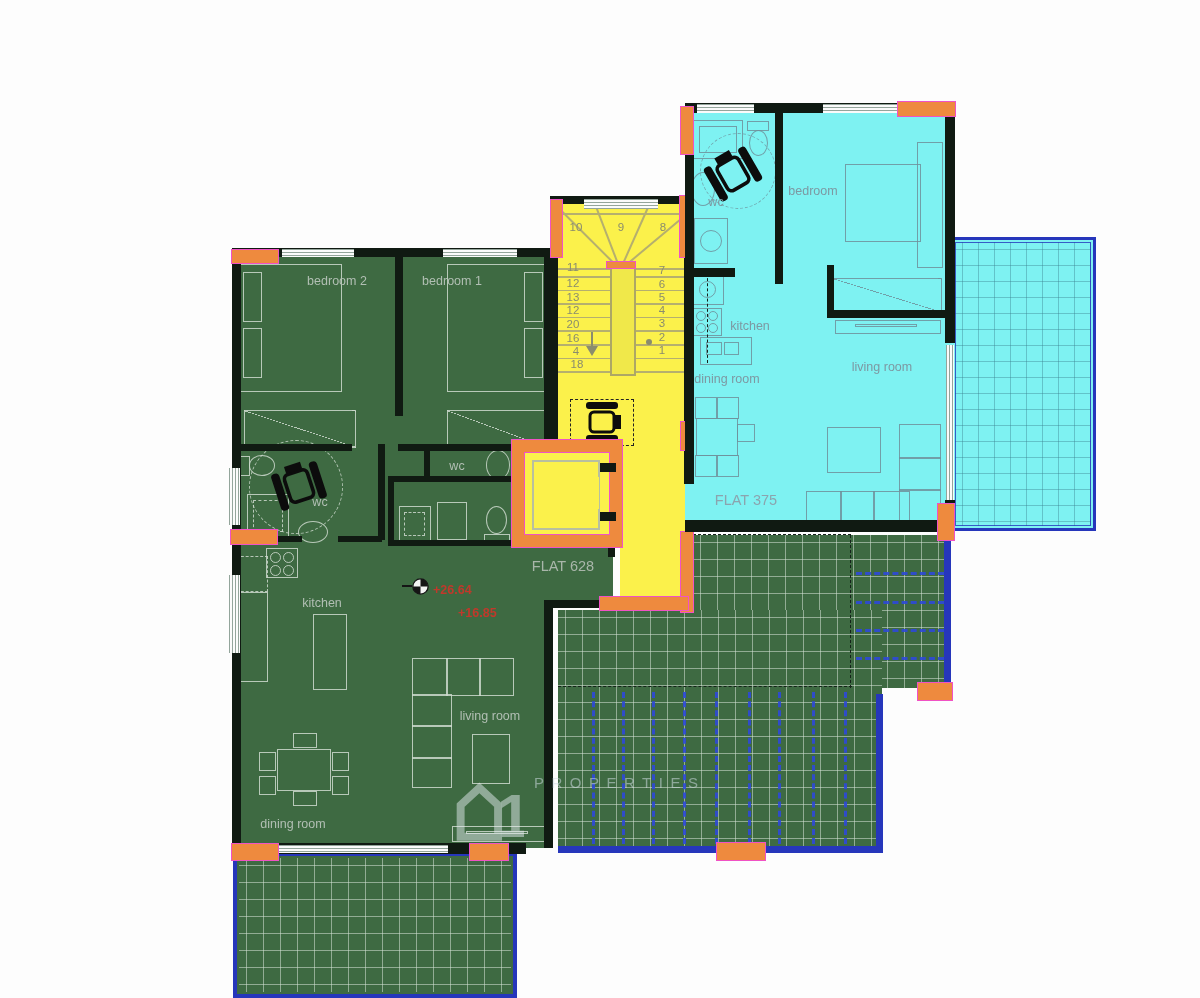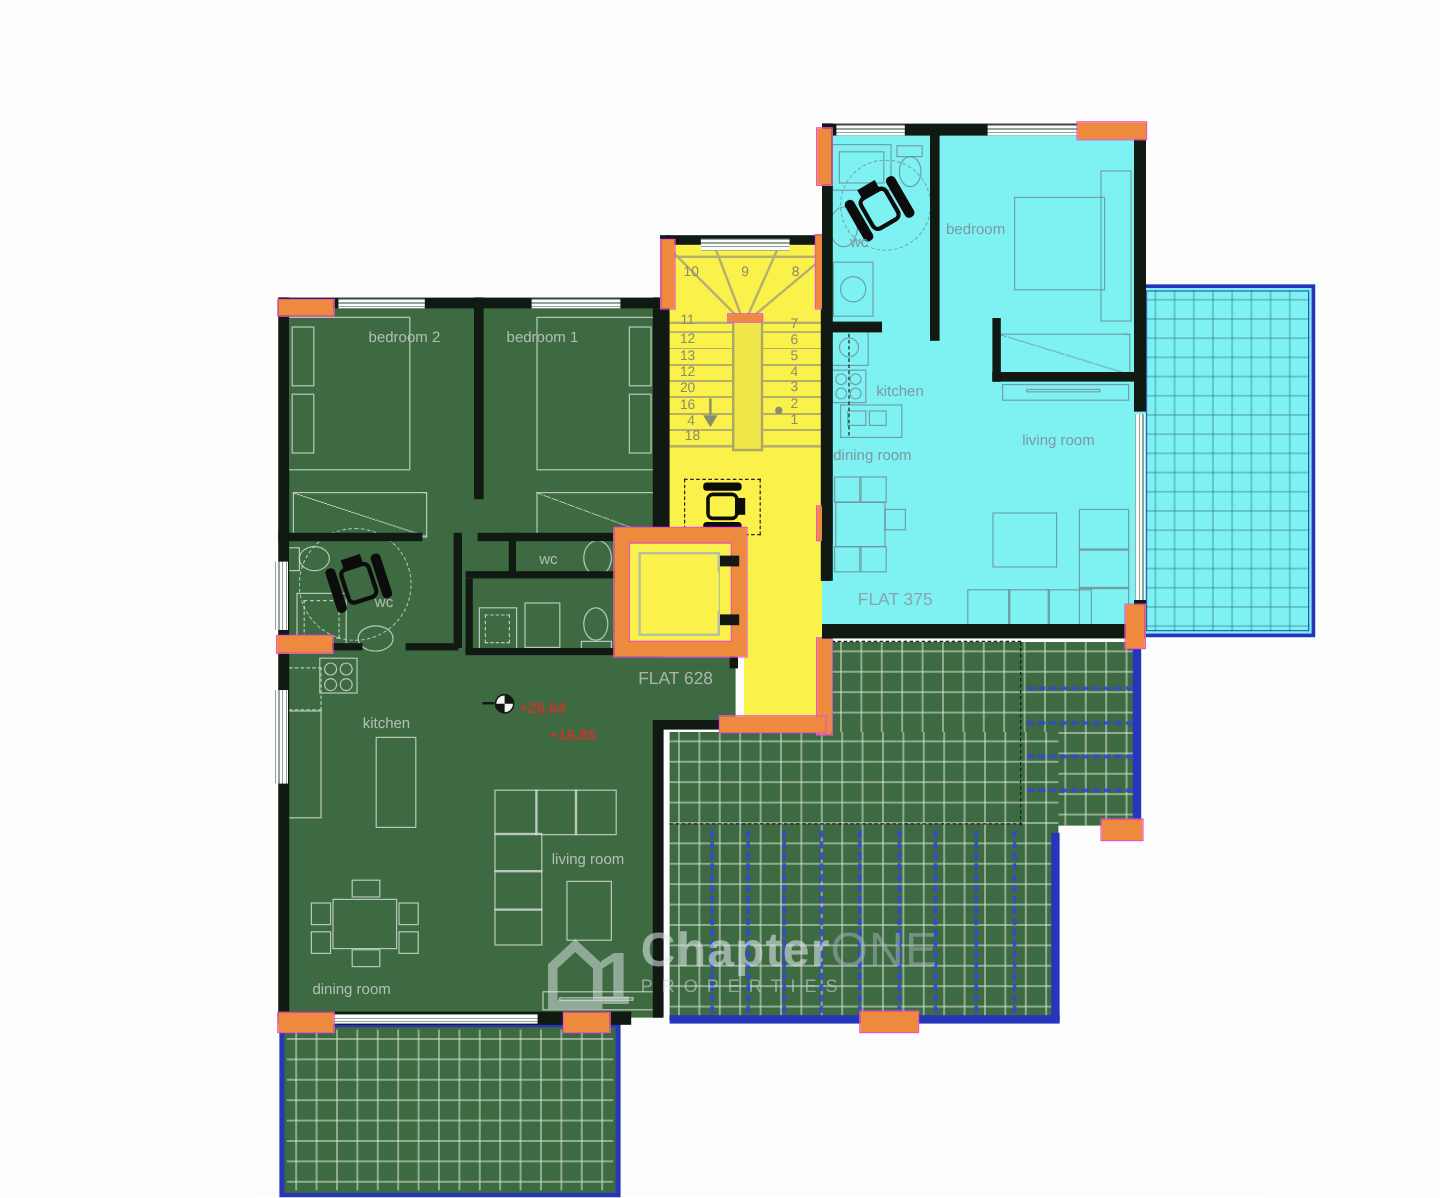--- a/index.html
+++ b/index.html
@@ -345,20 +345,17 @@
   <div class="org" style="left:898px;top:102px;width:57px;height:14px;"></div>
   <div class="org" style="left:681px;top:107px;width:12px;height:47px;"></div>
   <div class="org" style="left:938px;top:504px;width:16px;height:36px;"></div>
 
   <div class="f" style="left:452px;top:772px;width:330px;height:80px;display:flex;align-items:flex-start;z-index:50;">
     <svg width="72" height="72" viewBox="0 0 100 100" style="flex:0 0 auto;opacity:.55;">
       <polygon points="12,46 38,22 64,46 64,90 12,90" fill="none" stroke="rgba(228,236,240,.9)" stroke-width="11"></polygon>
       <text x="62" y="90" font-family="Liberation Sans, sans-serif" font-size="86" font-weight="bold" fill="rgba(228,236,240,.9)">1</text>
     </svg>
     <div style="margin-left:10px;">
-      <div class="wm-brand">
-        <span style="font-weight:bold;color:rgba(228,236,240,.55);">Chapter</span><span style="font-weight:400;color:rgba(165,182,194,.5);">ONE</span>
-      </div>
       <div class="wm-sub">PROPERTIES</div>
     </div>
   </div>
 
 </div>
 
 </body></html>

